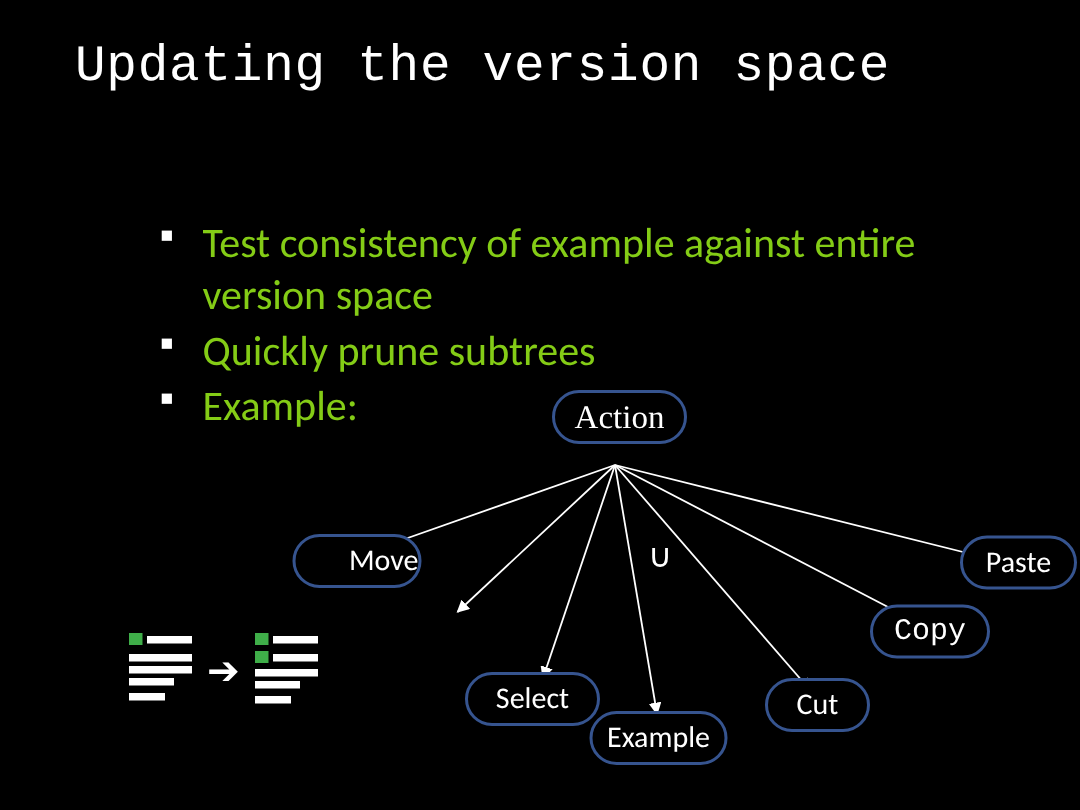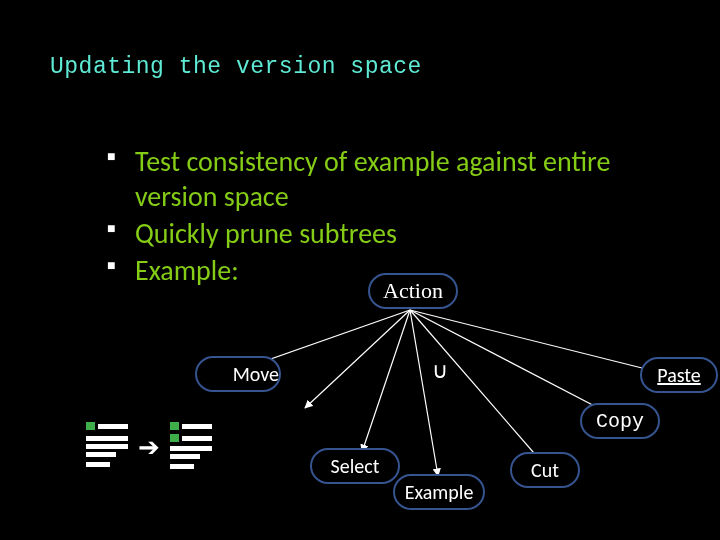--- a/index.html
+++ b/index.html
@@ -15,24 +15,23 @@
   .slide {
     position: relative;
     width: 720px;
     height: 540px;
   }
   .title {
     position: absolute;
     left: 50px;
     top: 26px;
     font-family: "Consolas", "Courier New", monospace;
-    font-size: 23px;
-    color: #5eead4;
+    font-size: 34px;
+    color: #ffffff;
     letter-spacing: 0.5px;
-    margin-top: 28px;
   }
   .bullets {
     position: absolute;
     left: 95px;
     top: 128px;
     width: 560px;
   }
   .bullets li {
     list-style: none;
     position: relative;
@@ -123,40 +122,40 @@
 
     <line x1="410" y1="310" x2="251" y2="366" stroke="#fff" stroke-width="1.2" marker-end="url(#ah)"></line>
     <line x1="410" y1="310" x2="305" y2="408" stroke="#fff" stroke-width="1.2" marker-end="url(#ah)"></line>
     <line x1="410" y1="310" x2="362" y2="452" stroke="#fff" stroke-width="1.2" marker-end="url(#ah)"></line>
     <line x1="410" y1="310" x2="438" y2="476" stroke="#fff" stroke-width="1.2" marker-end="url(#ah)"></line>
     <line x1="410" y1="310" x2="540" y2="460" stroke="#fff" stroke-width="1.2" marker-end="url(#ah)"></line>
     <line x1="410" y1="310" x2="608" y2="413" stroke="#fff" stroke-width="1.2" marker-end="url(#ah)"></line>
     <line x1="410" y1="310" x2="670" y2="375" stroke="#fff" stroke-width="1.2" marker-end="url(#ah)"></line>
   </svg>
 
-  <div class="node action" style="left:368px; top:273px; width:90px; height:36px;">
+  <div class="node action" style="left:368px; top:260px; width:90px; height:36px;">
     <span>Action</span>
   </div>
 
   <div class="node small" style="left:195px; top:356px; width:86px; height:36px;justify-content:flex-end;">
     <span>Move</span>
   </div>
   <div class="node small" style="left:310px; top:448px; width:90px; height:36px;">
     <span>Select</span>
   </div>
   <div class="node small" style="left:393px; top:474px; width:92px; height:36px;">
     <span>Example</span>
   </div>
   <div class="node small" style="left:510px; top:452px; width:70px; height:36px;">
     <span>Cut</span>
   </div>
   <div class="node small" style="left:580px; top:403px; width:80px; height:36px;font-family:Liberation Mono, monospace;">
     <span>Copy</span>
   </div>
-  <div class="node small" style="left:640px; top:357px; width:78px; height:36px;text-decoration:underline;">
+  <div class="node small" style="left:640px; top:357px; width:78px; height:36px;">
     <span>Paste</span>
   </div>
 
   <div class="cup" style="left:432px; top:358px;">∪</div>
 
   <div class="dbicon" style="left:82px; top:418px; width:50px; height:56px;">
     <div class="bg" style="left:0; top:0; width:50px; height:56px;"></div>
     <div class="col1" style="left:4px; top:4px;  height:8px;"></div>
     <div class="row" style="left:16px; top:6px;  width:30px;"></div>
     <div class="row" style="left:4px;  top:18px; width:42px;"></div>

